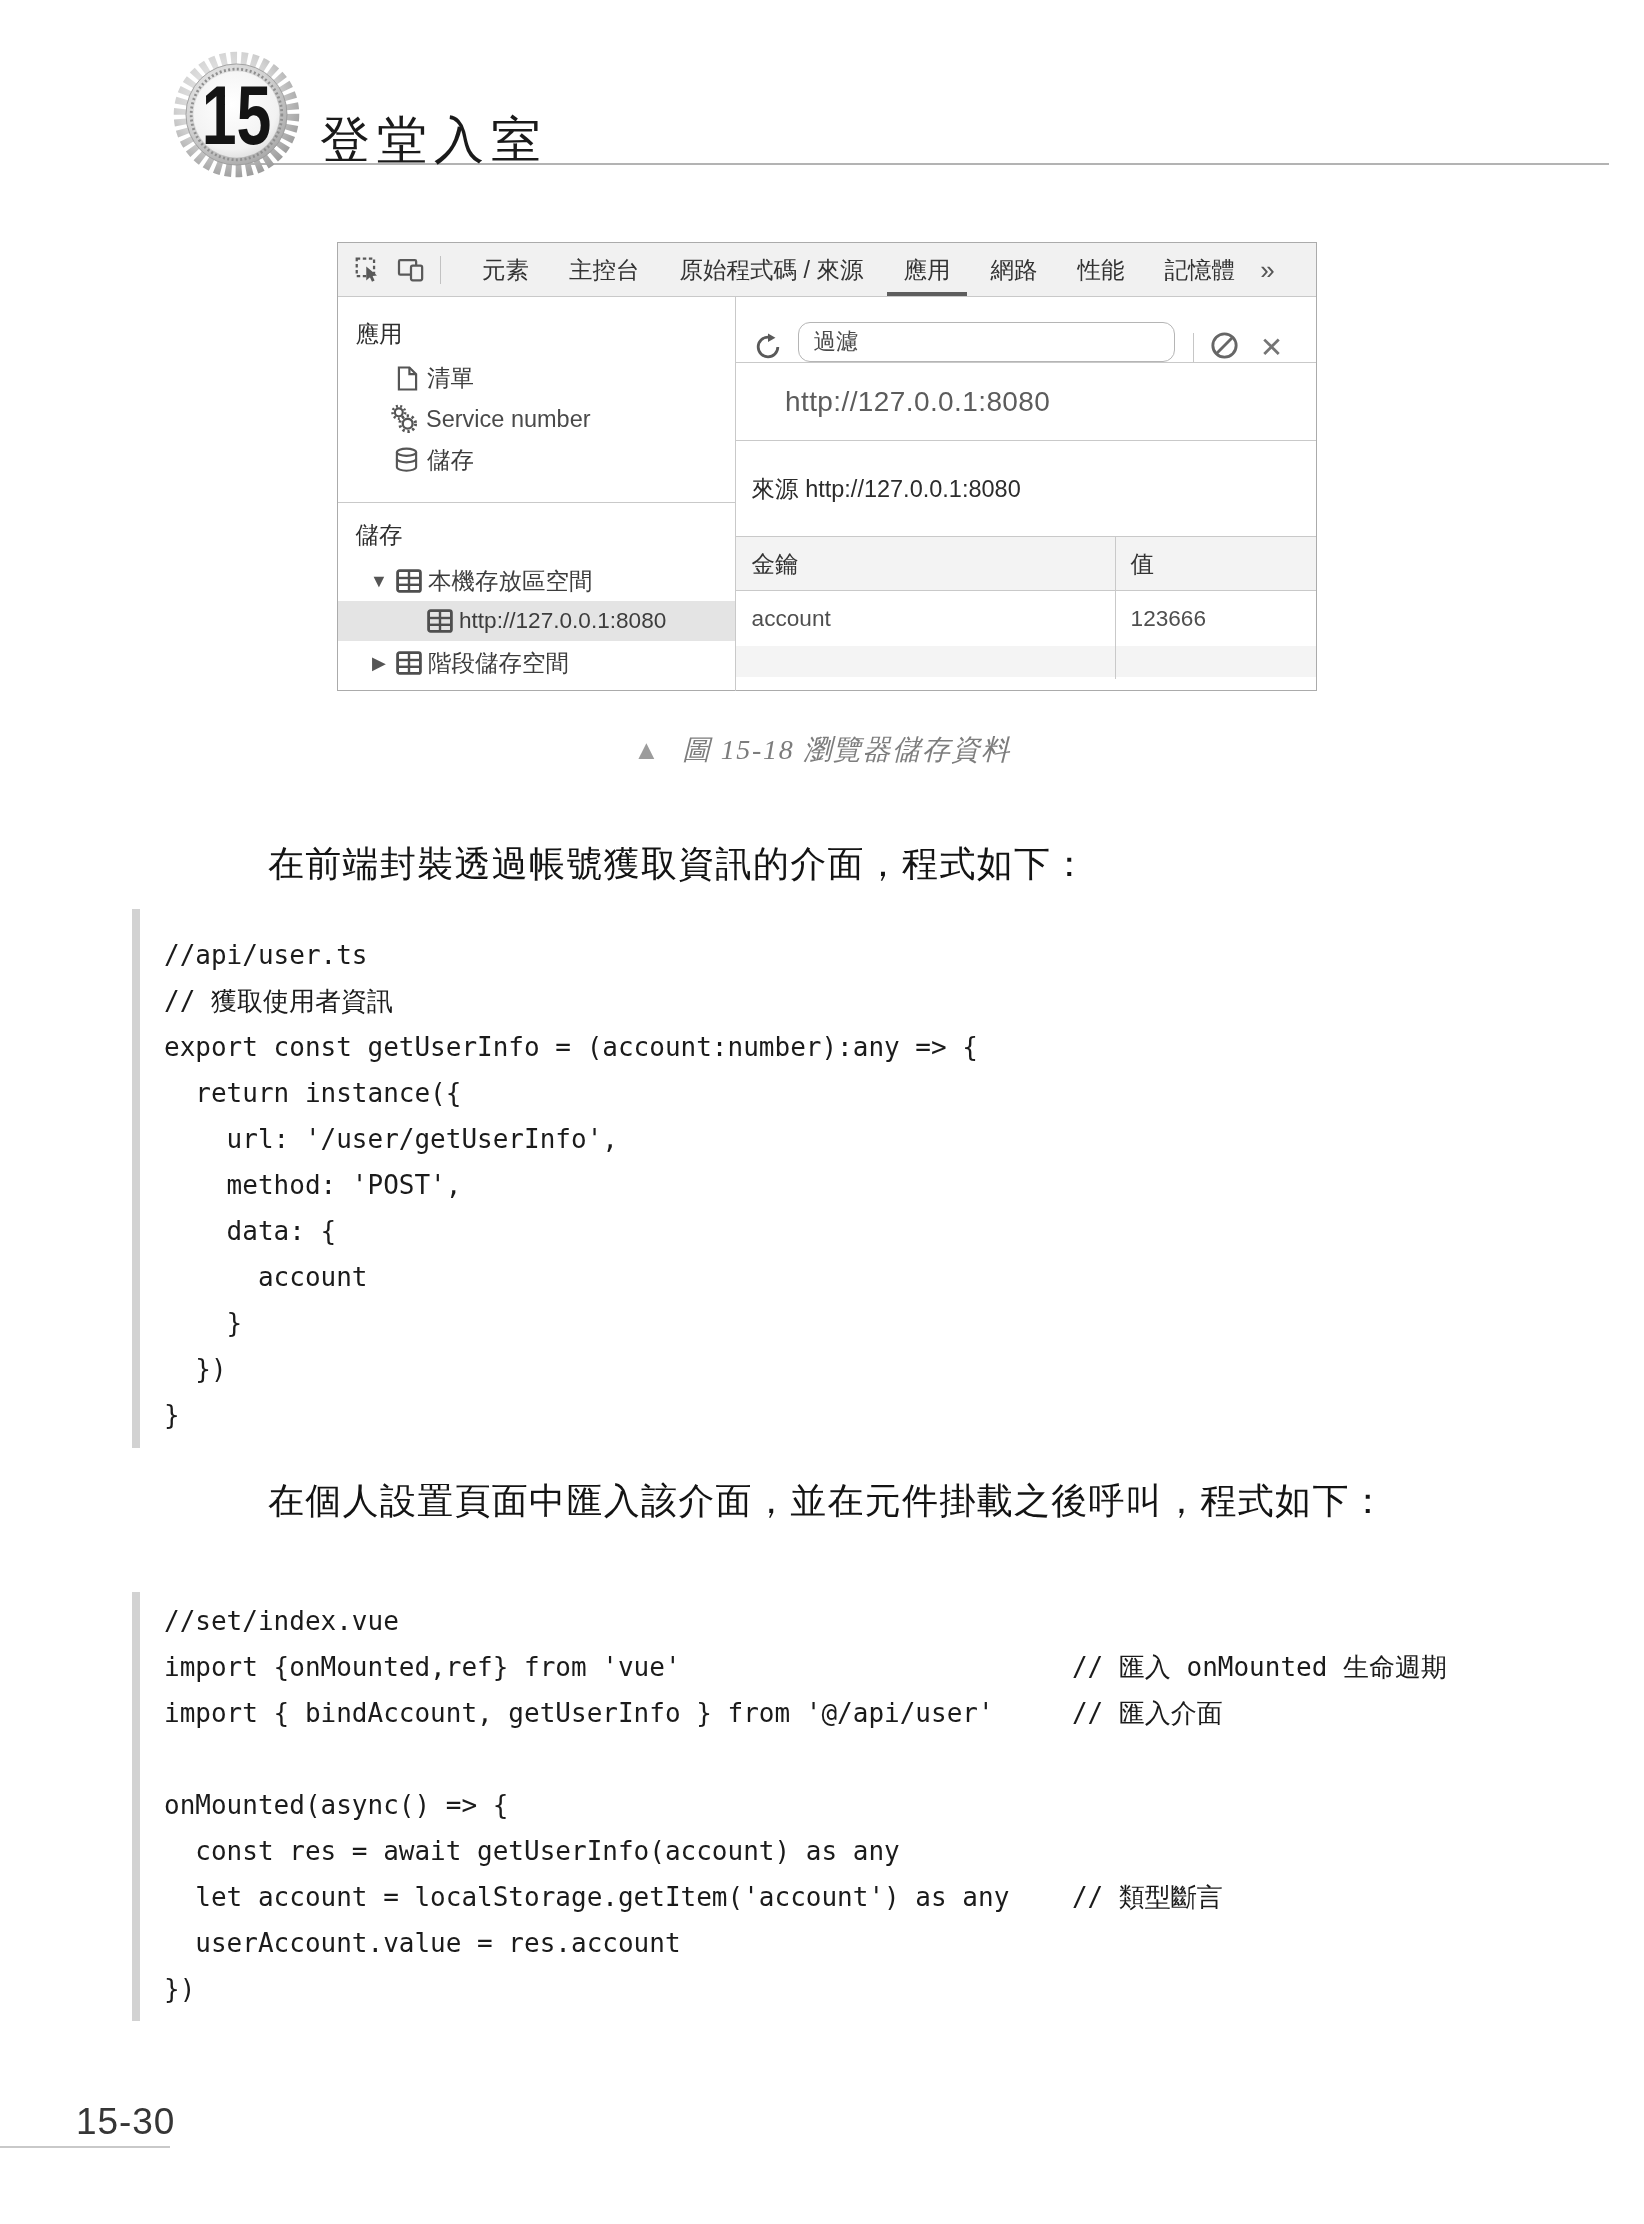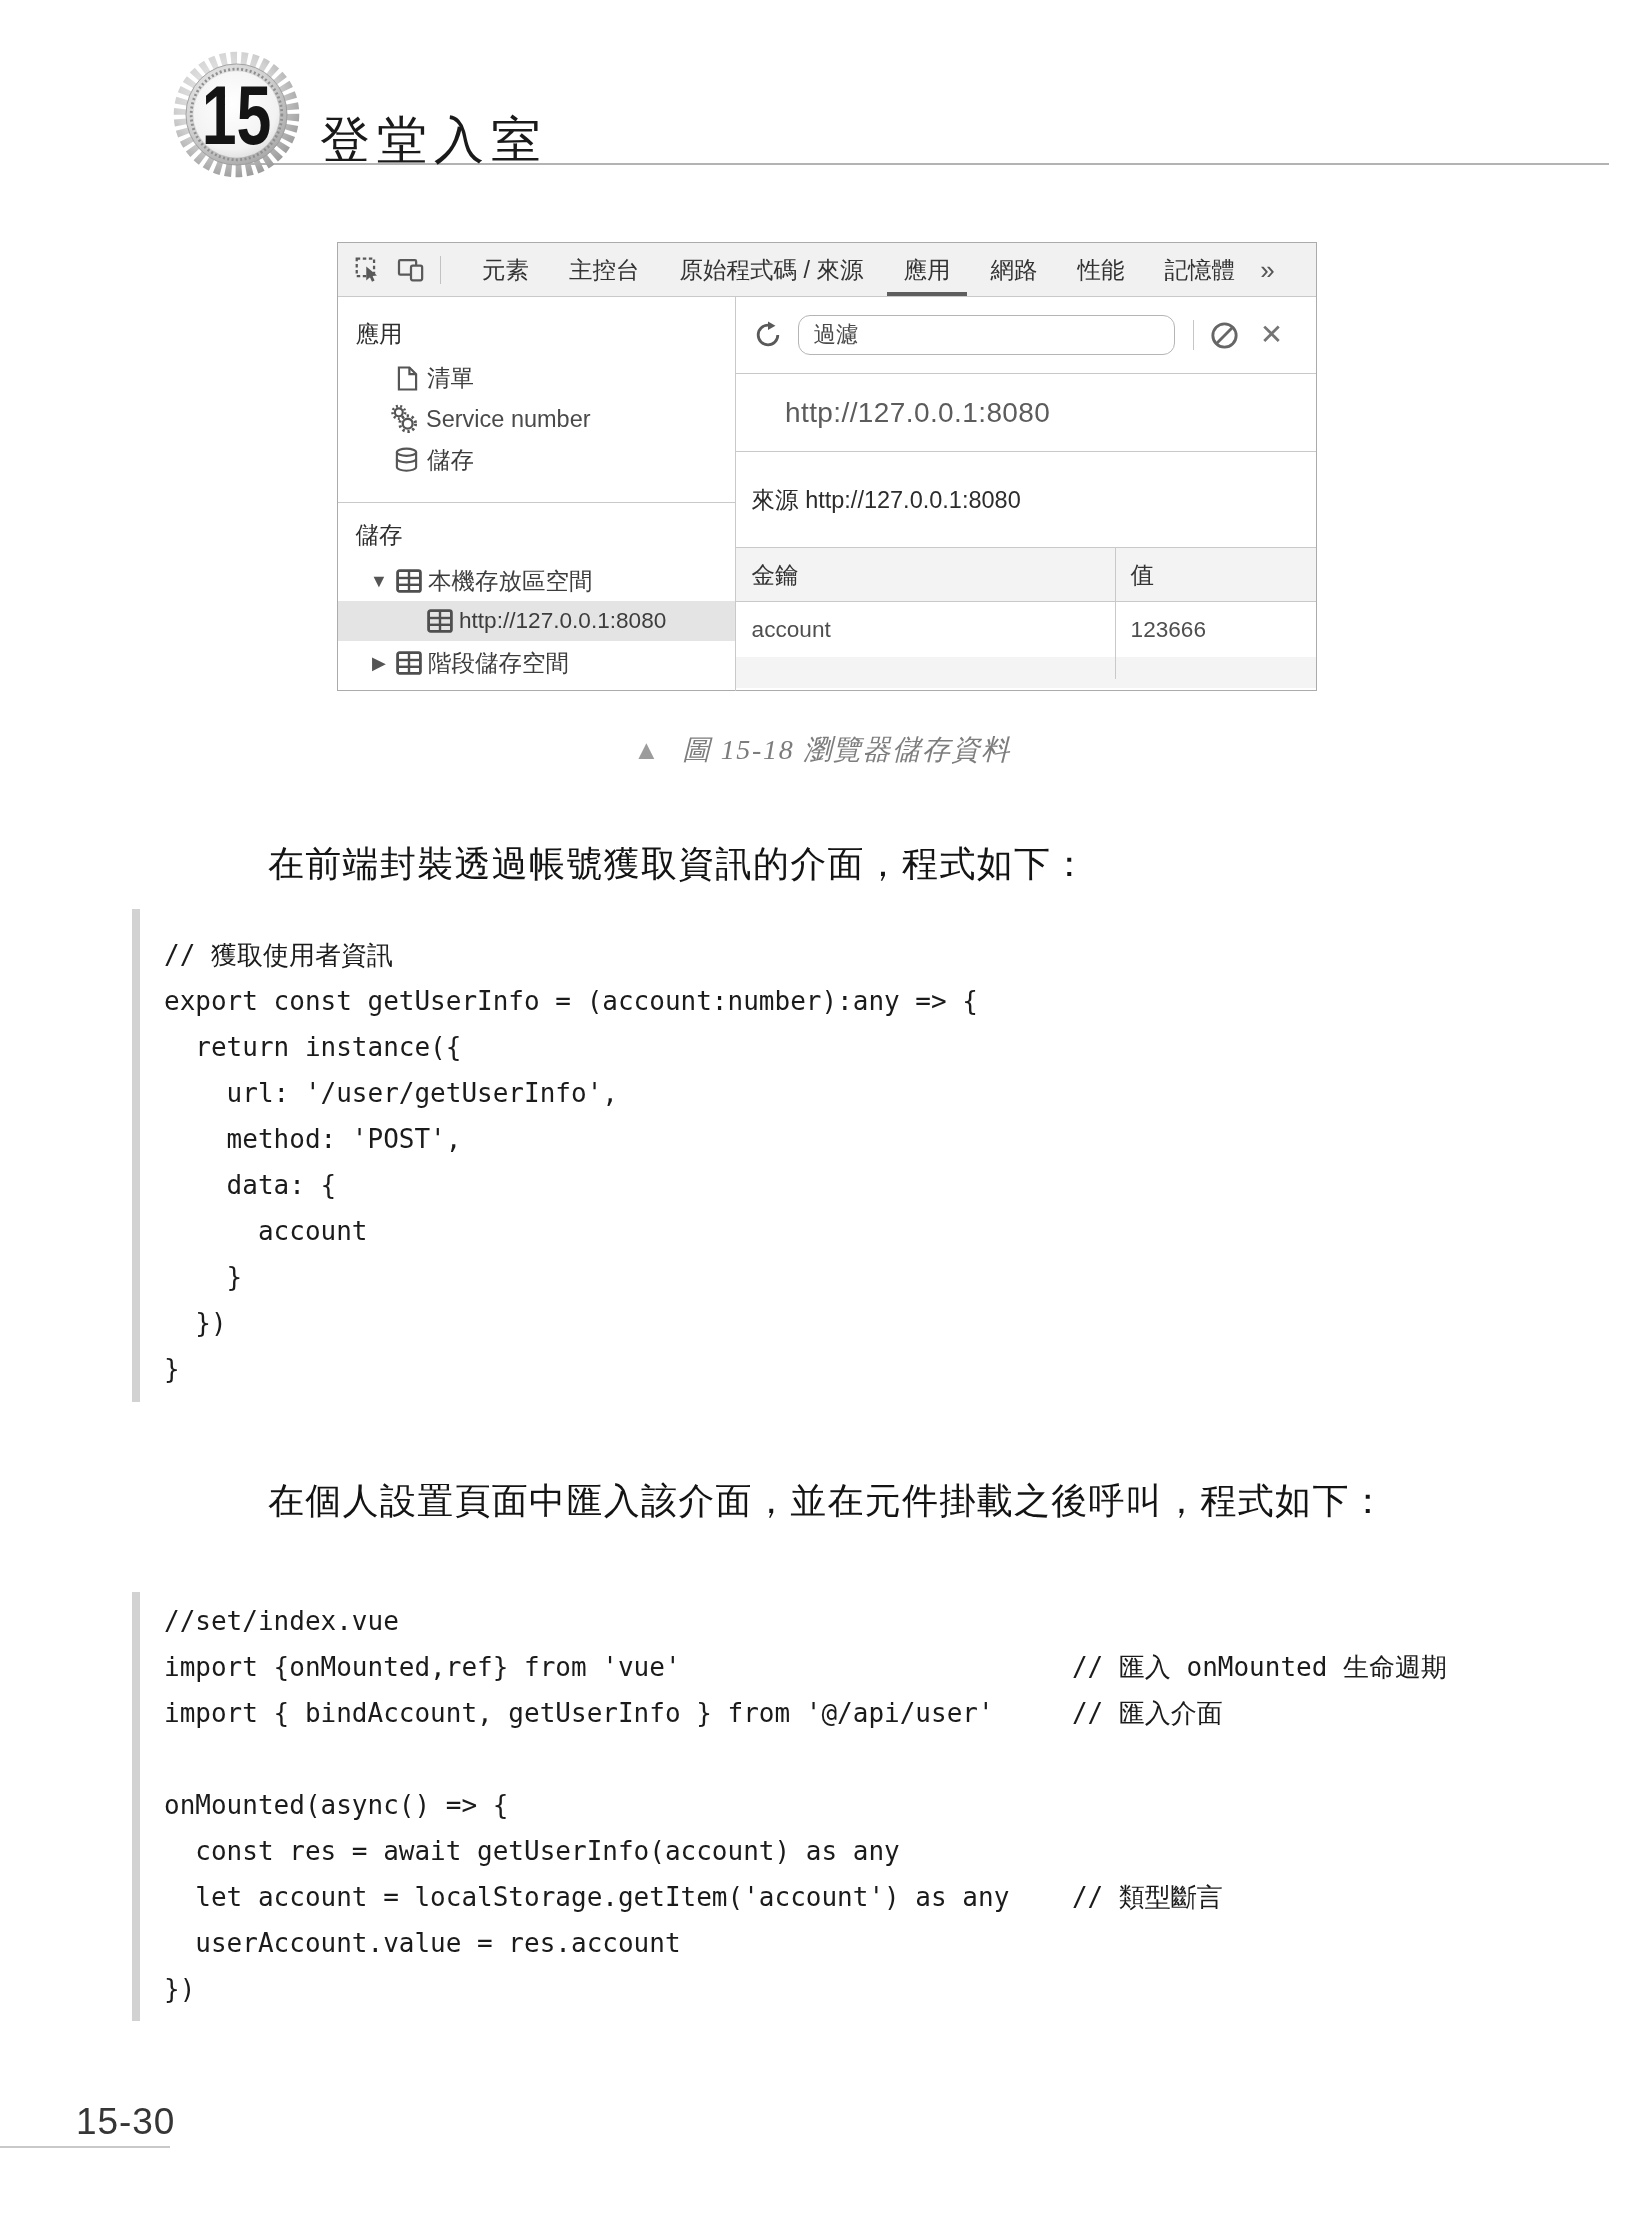--- a/index.html
+++ b/index.html
@@ -33,21 +33,21 @@
   .dt-left { position:relative; width:398px; border-right:0.9px solid #c9c9c9; flex:none; }
   .sec-label { position:absolute; left:17.4px; font-size:23.5px; color:#2f2f2f; }
   .tree-item { position:absolute; height:40px; display:flex; align-items:center; }
   .tree-label { font-size:23.5px; color:#3d3d3d; white-space:nowrap; }
   .tree-arrow { font-size:18px; color:#555; width:22.6px; text-align:center; }
   .sel-row { position:absolute; left:0; right:0; height:40px; background:#e4e4e4;
              display:flex; align-items:center; }
   .divider-h { position:absolute; left:0; right:0; height:0.9px; background:#c9c9c9; }
 
   .dt-right { position:relative; flex:1; display:flex; flex-direction:column; }
-  .filter-bar { height:77px; border-bottom:0.9px solid #c9c9c9; display:flex; align-items:center; flex:none; }
+  .filter-bar { height:66px; border-bottom:0.9px solid #c9c9c9; display:flex; align-items:flex-end; flex:none; }
   .refresh { width:29.5px; height:29.5px; margin-left:17.4px; flex:none; }
   .filter-input { margin-left:15.6px; width:377px; height:40px; border:1.7px solid #b5b5b5; border-radius:12px;
                   font-size:22.6px; font-family:inherit; padding:0 14px; color:#333; background:#fff; outline:none; }
   .filter-input::placeholder { color:#4a4a4a; opacity:1; }
   .fb-sep { width:0.9px; height:29.5px; background:#c6c6c6; margin-left:17.4px; }
   .block-ic { width:33px; height:33px; margin-left:14px; }
   .close-ic { font-size:28px; color:#757575; margin-left:19px; line-height:1; }
 
   .url-row { height:78px; border-bottom:0.9px solid #c9c9c9; display:flex; align-items:center; flex:none; }
   .url-big { margin-left:49px; font-size:28px; color:#5c5c5c; letter-spacing:0.4px; }
@@ -270,20 +270,21 @@
 
   <div class="caption">
     <span class="cap-tri">▲</span>
     <span class="cap-text">圖 15-18  瀏覽器儲存資料</span>
   </div>
 
   <div class="para para2">在個人設置頁面中匯入該介面，並在元件掛載之後呼叫，程式如下：</div>
   <div class="para para1">在前端封裝透過帳號獲取資訊的介面，程式如下：</div>
 
   <div class="codeblock cb1">
+    <div class="code-line">//api/user.ts</div>
     <div class="code-line">// 獲取使用者資訊</div>
     <div class="code-line">export const getUserInfo = (account:number):any =&gt; {</div>
     <div class="code-line">  return instance({</div>
     <div class="code-line">    url: '/user/getUserInfo',</div>
     <div class="code-line">    method: 'POST',</div>
     <div class="code-line">    data: {</div>
     <div class="code-line">      account</div>
     <div class="code-line">    }</div>
     <div class="code-line">  })</div>
     <div class="code-line">}</div>

